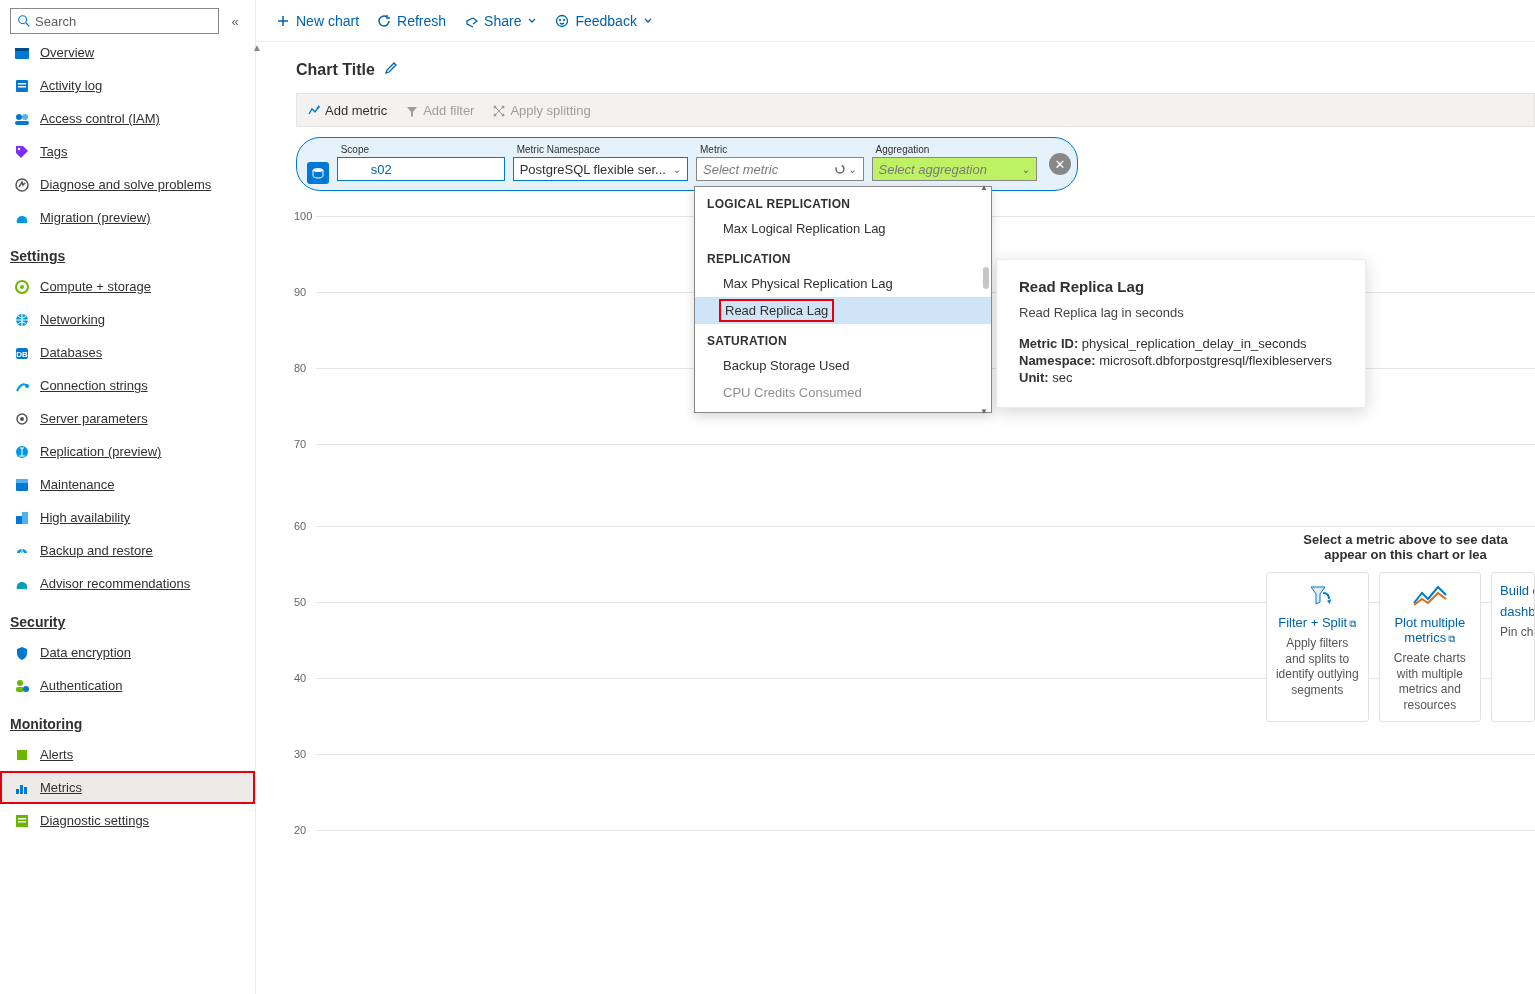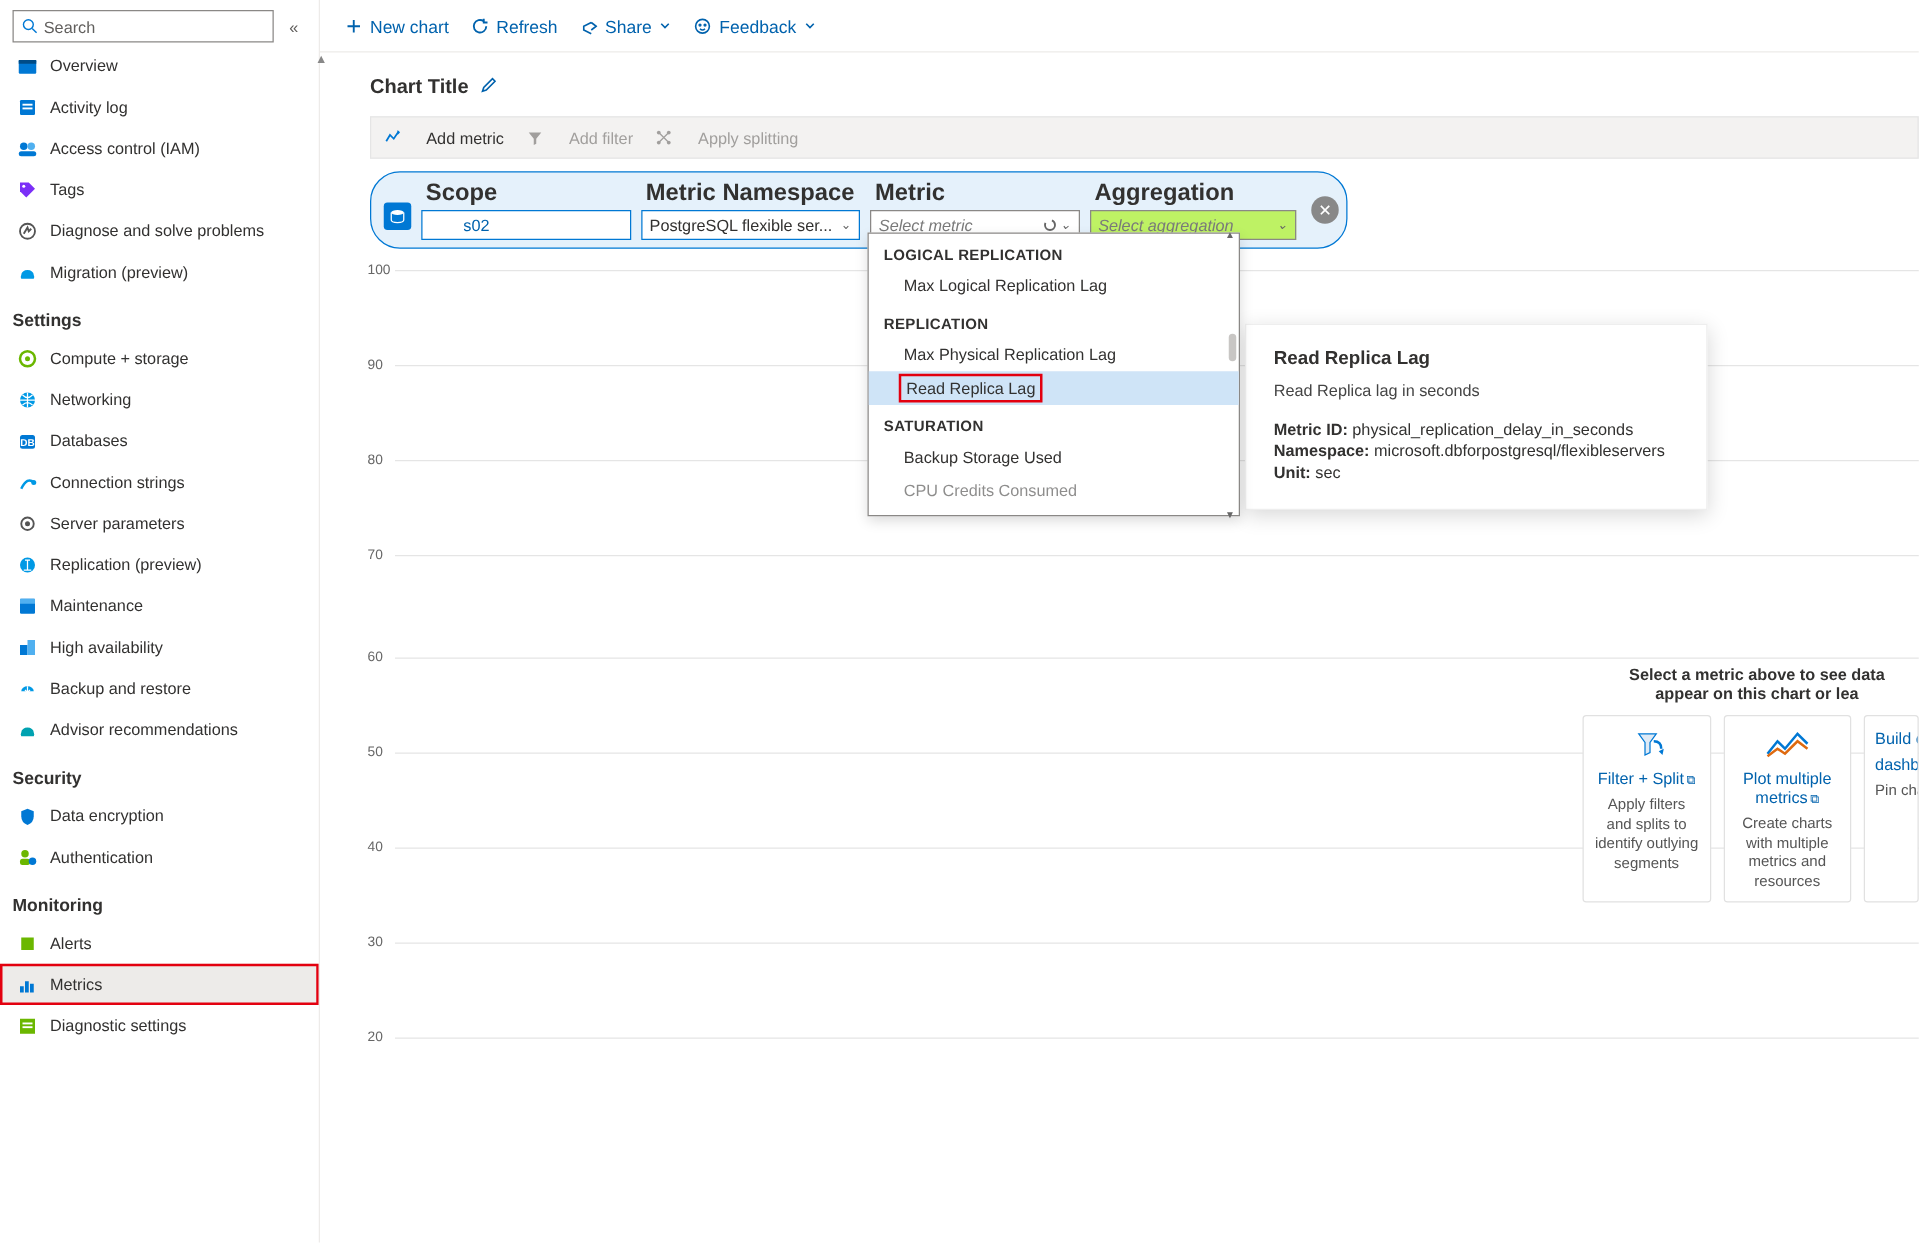--- a/index.html
+++ b/index.html
@@ -6,51 +6,51 @@
   body { width: 1535px; height: 994px; overflow: hidden; background: #fff; color: #323130; font-size: 13px; }
 
   
   .sidebar { position: absolute; top: 0; left: 0; width: 256px; height: 994px; border-right: 1px solid #edebe9; background: #fff; }
   .search-wrap { padding: 8px 10px 2px 10px; display: flex; align-items: center; gap: 6px; }
   .search-box { flex: 1; height: 26px; border: 1px solid #8a8886; display: flex; align-items: center; padding: 0 6px; color: #605e5c; }
   .search-box svg { flex: none; }
   .search-box span { margin-left: 4px; color: #605e5c; font-size: 13px; }
   .collapse-btn { width: 20px; text-align: center; color: #605e5c; cursor: pointer; font-size: 13px; }
 
-  .nav { overflow-y: auto; height: calc(100% - 40px); }
+  .nav { overflow-y: auto; height: calc(100% - 40px); text-decoration: underline; }
   .nav-item { display: flex; align-items: center; height: 33px; padding: 0 10px 0 14px; cursor: pointer; font-size: 13px; gap: 10px; }
   .nav-item.selected { background: #edebe9; }
   .nav-item .ic { width: 16px; height: 16px; display:flex; align-items:center; justify-content:center; flex:none;}
   .nav-head { font-weight: 600; font-size: 14px; padding: 14px 10px 6px 10px; }
   .red-box-item { outline: 2px solid #e3000f; outline-offset: -2px; }
 
   
   .scroll-hint-top { position:absolute; top:42px; left:252px; width:10px; color:#888; font-size:10px; }
 
   
   .main { position:absolute; top:0; left:256px; right:0; bottom:0; }
   .top-toolbar { height:42px; border-bottom:1px solid #edebe9; display:flex; align-items:center; padding-left:20px; gap:18px; font-size:14px; color:#0062ad; }
   .top-toolbar .tb { display:flex; align-items:center; gap:6px; cursor:pointer; }
   .top-toolbar svg { stroke:#0062ad; fill:none;}
 
   .chart-title-row { display:flex; align-items:center; gap:8px; padding:18px 0 14px 40px; }
   .chart-title-row .title { font-size:16px; font-weight:700; }
   .chart-title-row .pencil { color:#0062ad; cursor:pointer; }
 
   .metric-toolbar { background:#f3f2f1; border:1px solid #e5e5e5; margin-left:40px; height:34px; display:flex; align-items:center; gap:18px; padding:0 10px; font-size:13px; }
-  .metric-toolbar .mt-btn { color:#323130; display:flex; align-items:flex-start; gap:20px; cursor:pointer; }
+  .metric-toolbar .mt-btn { color:#323130; display:flex; align-items:flex-end; gap:4px; cursor:pointer; }
   .metric-toolbar .mt-btn.disabled { color:#a19f9d; cursor:default; }
   .metric-toolbar svg { width:14px;height:14px; }
 
   
   .pill-wrap { margin:10px 0 0 40px; position:relative; }
   .scope-pill { display:flex; align-items:flex-start; border:1.5px solid #0078d4; background:#e5f1fb; border-radius:24px; padding:6px 40px 6px 10px; gap:8px; width:782px; position:relative;}
   .scope-pill .db-badge { width:22px; height:22px; background:#0078d4; border-radius:3px; display:flex; align-items:center; justify-content:center; color:#fff; font-size:12px; margin-top:18px;}
   .scope-pill .col { display:flex; flex-direction:column; gap:2px; }
-  .scope-pill .col label { font-size:19px; font-weight:700; color:#323130; padding-left:4px; }
+  .scope-pill .col label { font-size:10px; font-weight:400; color:#323130; padding-left:4px; }
   .scope-pill input, .scope-pill .fake-sel { height:24px; border:1px solid #0078d4; background:#fff; font-size:13px; padding:0 6px;}
   .fake-sel { display:flex; align-items:center; justify-content:space-between; gap:4px; color:#323130; cursor:pointer;}
   .fake-sel .chev { font-size:10px; color:#666; }
   .fake-sel.italic { font-style:italic; color:#7a7a7a; border:1px solid #8a8886;}
   .fake-sel.plain { border:1px solid #8a8886; color:#7a7a7a; font-style:italic; background:#bef264;}
   #scope-input { width:168px; color:#0062ad;padding-left:33px; }
   .col-ns { width:178px;} .col-met { width:170px;} .col-agg { width:168px;}
   .close-pill { position:absolute; right:6px; top:50%; transform:translateY(-50%); width:22px; height:22px; border-radius:50%; background:#888; color:#fff; display:flex; align-items:center; justify-content:center; font-size:13px; cursor:pointer;}
 
   

